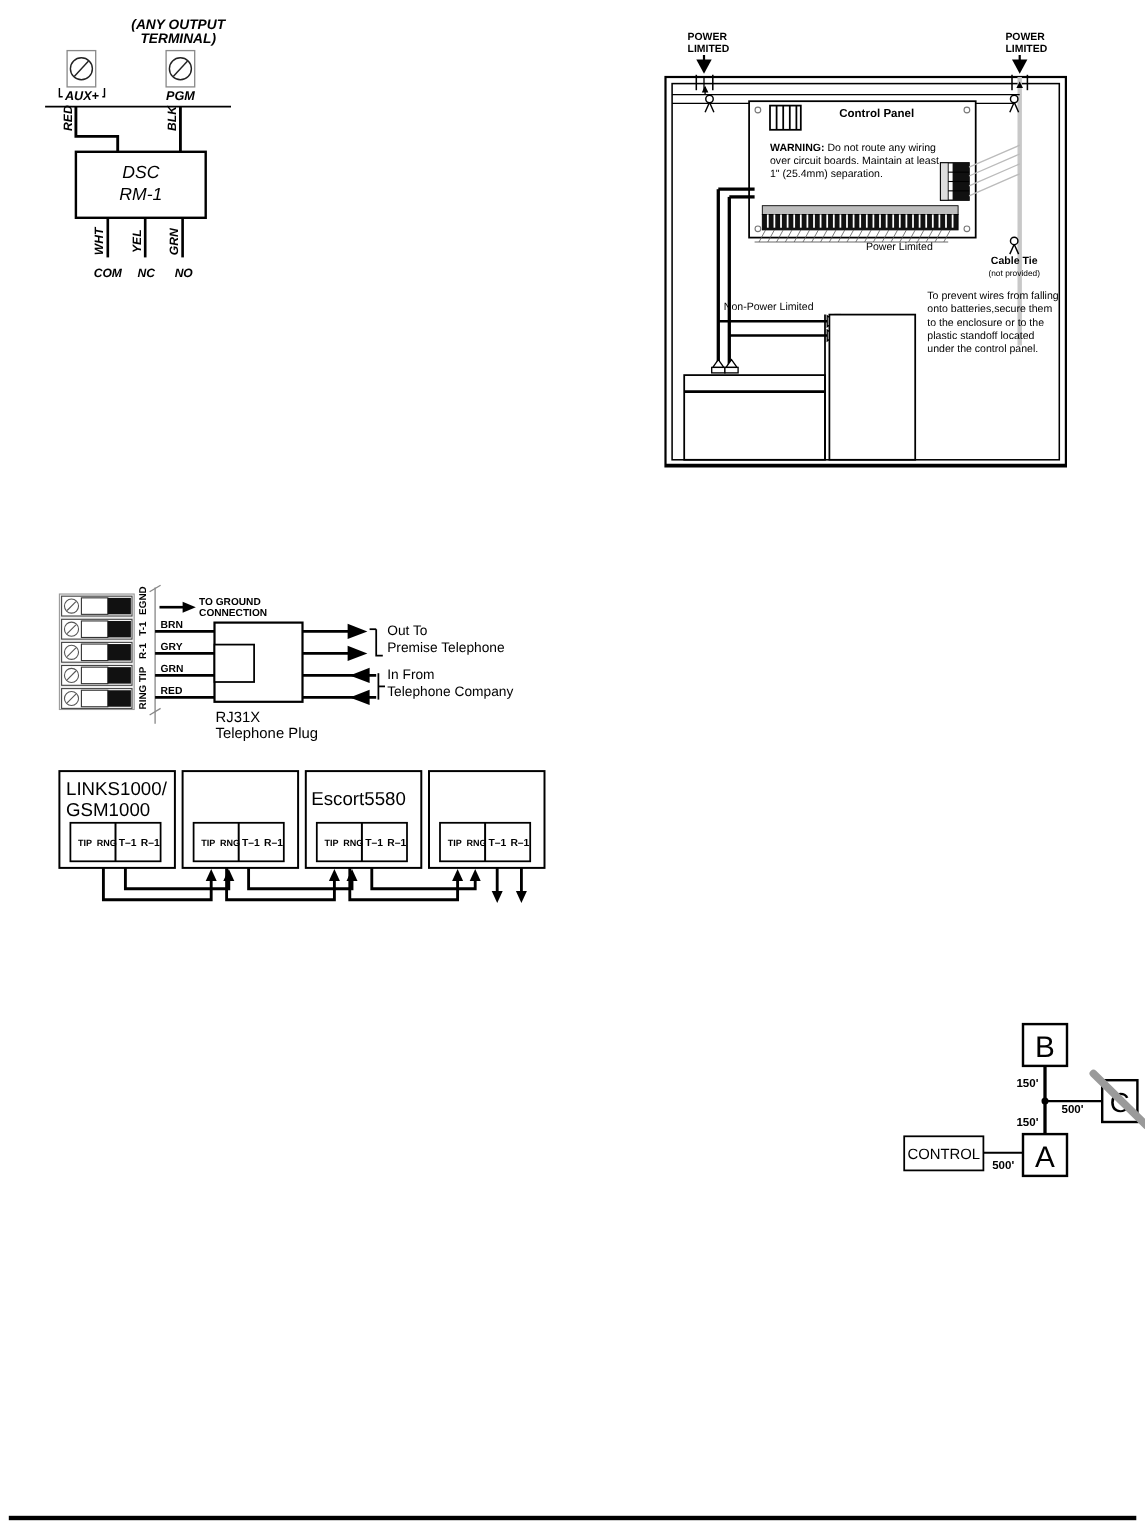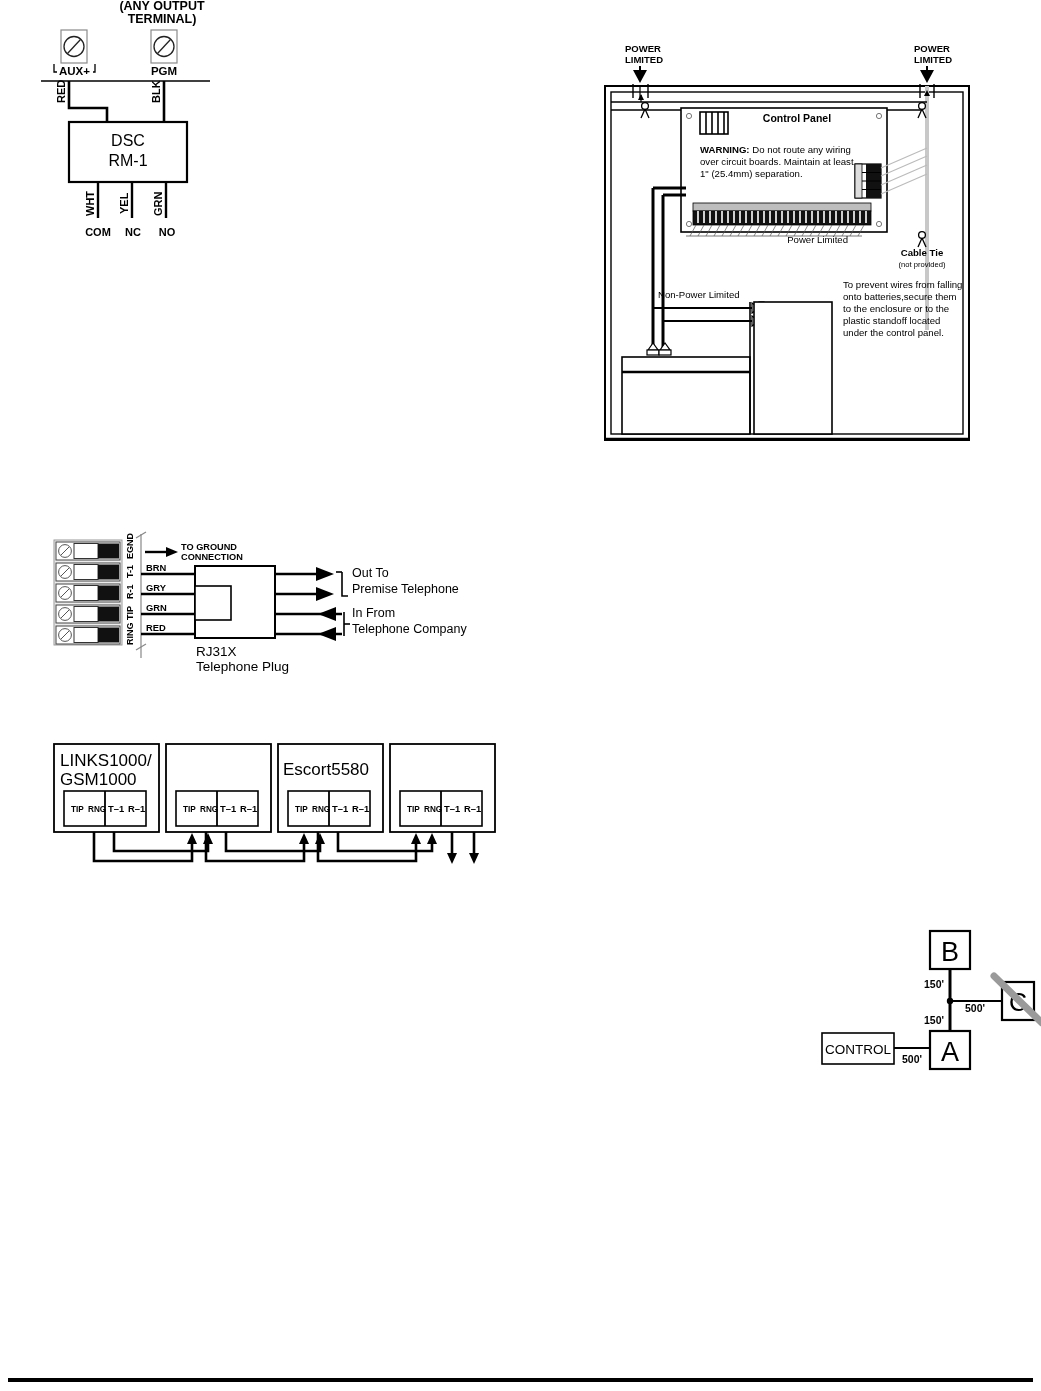--- a/index.html
+++ b/index.html
@@ -8,21 +8,21 @@
   .abs{position:absolute;}
   svg{display:block;overflow:visible;}
   text{font-family:"Liberation Sans",sans-serif;fill:#000;}
   .fig{position:absolute;}
 </style>
 </head>
 <body>
 
 <div class="page">
 
-  <div class="fig" style="left:38px;top:0px;width:240px;height:250px;">
+  <div class="fig" style="left:38px;top:16px;width:240px;height:250px;font-style:italic;">
     <svg width="240" height="250" viewBox="0 0 240 250">
 
       <text x="124" y="10" font-size="12.5" font-weight="bold" text-anchor="middle">(ANY OUTPUT</text>
       <text x="124" y="23" font-size="12.5" font-weight="bold" text-anchor="middle">TERMINAL)</text>
 
       <g>
         <rect x="23" y="30" width="26" height="33" fill="#fff" stroke="#8a8a8a" stroke-width="1.2"></rect>
         <circle cx="36" cy="46.5" r="10" fill="#fff" stroke="#222" stroke-width="1.3"></circle>
         <line x1="29.5" y1="53.5" x2="42.5" y2="39.5" stroke="#222" stroke-width="1.3"></line>
       </g>
@@ -57,21 +57,21 @@
       <text font-size="11" font-weight="bold" transform="translate(56,216) rotate(-90)">WHT</text>
       <text font-size="11" font-weight="bold" transform="translate(90,214) rotate(-90)">YEL</text>
       <text font-size="11" font-weight="bold" transform="translate(124,216) rotate(-90)">GRN</text>
 
       <text x="60" y="236" font-size="11" font-weight="bold" text-anchor="middle">COM</text>
       <text x="95" y="236" font-size="11" font-weight="bold" text-anchor="middle">NC</text>
       <text x="129" y="236" font-size="11" font-weight="bold" text-anchor="middle">NO</text>
     </svg>
   </div>
 
-  <div class="fig" style="left:600px;top:40px;width:380px;height:410px;">
+  <div class="fig" style="left:600px;top:24px;width:380px;height:410px;">
     <svg width="380" height="410" viewBox="0 0 380 410">
 
       <text x="25" y="12" font-size="9.5" font-weight="bold">POWER</text>
       <text x="25" y="23" font-size="9.5" font-weight="bold">LIMITED</text>
       <text x="314" y="12" font-size="9.5" font-weight="bold">POWER</text>
       <text x="314" y="23" font-size="9.5" font-weight="bold">LIMITED</text>
 
       <g>
         <path d="M33 30 L47 30 L40 43 Z" fill="#000"></path>
         <line x1="40" y1="26" x2="40" y2="31" stroke="#000" stroke-width="2"></line>
@@ -346,21 +346,21 @@
       <text x="312" y="49" font-size="12.5">Out To</text>
       <text x="312" y="65" font-size="12.5">Premise Telephone</text>
       <text x="312" y="89" font-size="12.5">In From</text>
       <text x="312" y="105" font-size="12.5">Telephone Company</text>
 
       <text x="156" y="128" font-size="13.5">RJ31X</text>
       <text x="156" y="143" font-size="13.5">Telephone Plug</text>
     </svg>
   </div>
 
-  <div class="fig" style="left:40px;top:725px;width:470px;height:160px;">
+  <div class="fig" style="left:40px;top:682px;width:470px;height:160px;">
     <svg width="470" height="160" viewBox="0 0 470 160">
 
       <g>
         <rect x="14" y="19" width="105" height="88" fill="#fff" stroke="#000" stroke-width="1.8"></rect>
         <text x="20" y="41" font-size="17">LINKS1000/</text>
         <text x="20" y="60" font-size="17">GSM1000</text>
         <rect x="24" y="66" width="82" height="35" fill="#fff" stroke="#000" stroke-width="1.6"></rect>
         <line x1="65" y1="66" x2="65" y2="101" stroke="#000" stroke-width="1.8"></line>
         <text x="31" y="87" font-size="8.2" font-weight="bold">TIP</text>
         <text x="48" y="87" font-size="8.2" font-weight="bold">RNG</text>

